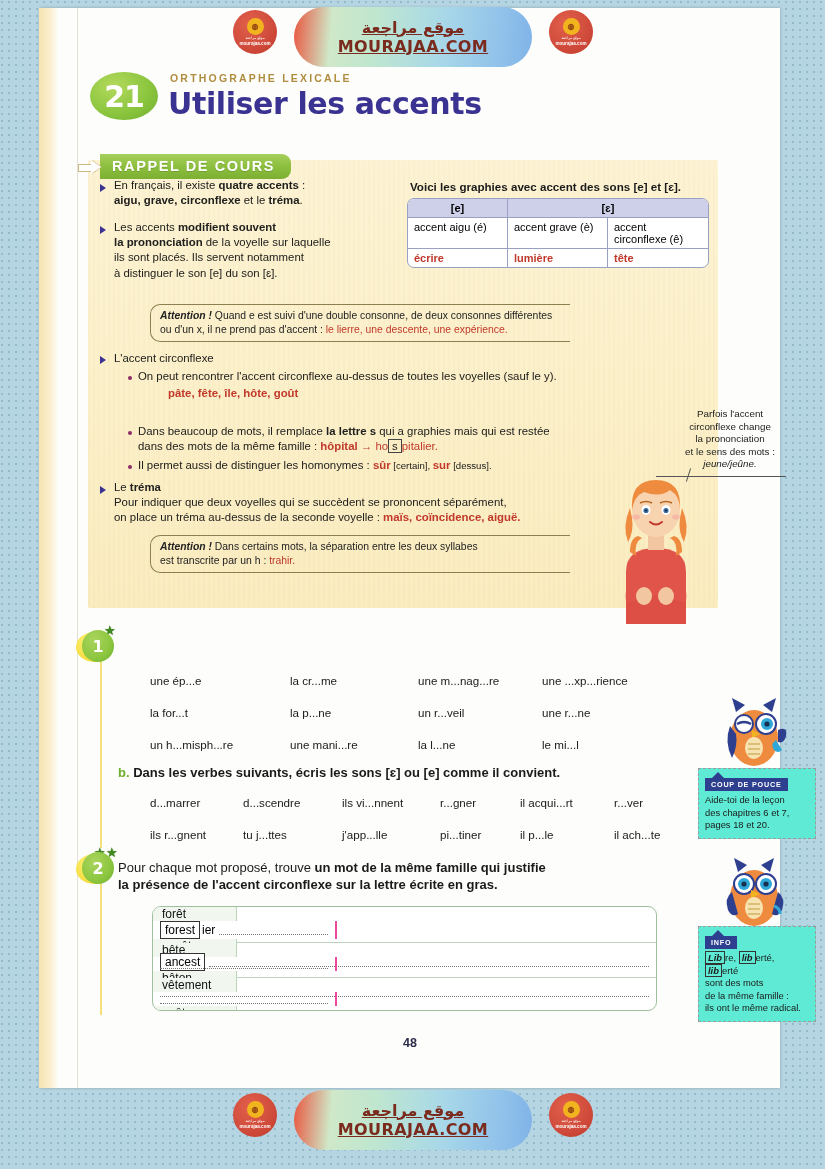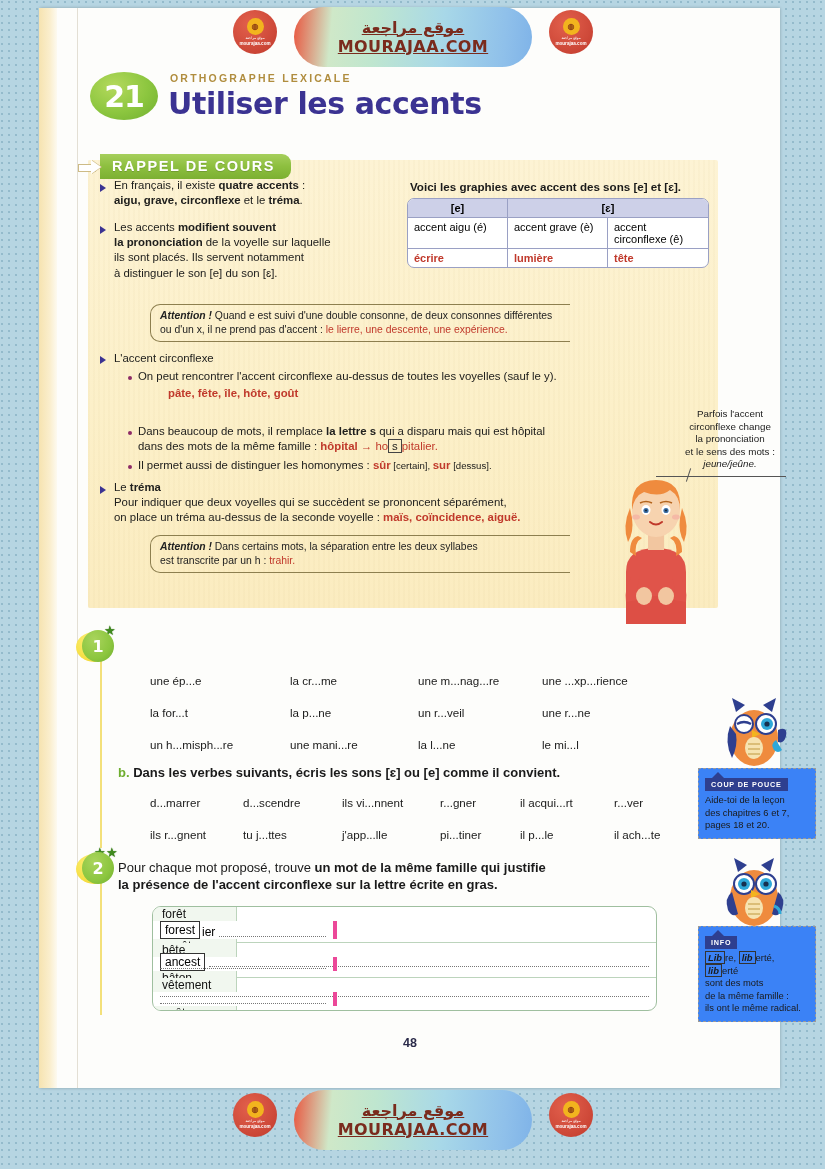--- a/index.html
+++ b/index.html
@@ -187,36 +187,36 @@
   .ex2-table {
     position:absolute; left:112px; top:898px; width:505px; height:105px;
     border:1px solid #9fbf9f; border-radius:9px; overflow:hidden;
     background:#fff;
   }
   .e2row { display:flex; height:35px;flex-direction:column; }
   .e2row + .e2row { border-top:1px solid #bcd4bc; }
   .e2w { width:84px; display:flex; align-items:center; padding-left:9px;
     font-size:12px; color:#111; background:#f1f7ef;
     border-right:1px solid #bcd4bc; }
-  .e2a { width:184px; display:flex; align-items:flex-end; padding:0 7px;
-    border-right:4px solid #ec4899; position:relative; }
+  .e2a { width:184px; display:flex; align-items:center; padding:0 7px;
+    border-right:2px solid #ec4899; position:relative; }
   .e2w2 { width:84px; display:flex; align-items:center; padding-left:9px;
     font-size:12px; color:#111; background:#f1f7ef;
     border-right:1px solid #bcd4bc; }
   .e2a2 { flex:1; display:flex; align-items:center; padding:0 7px; position:relative; }
   .ans-box { border:1px solid #333; padding:0 4px; font-size:12px; background:#fff;
     line-height:16px; }
   .ans-suffix { font-size:12px; margin-left:2px; }
   .dotline { flex:1; border-bottom:1.5px dotted #777; margin-left:4px;
     margin-bottom:2px; height:12px; }
 
   
   .tipbox {
     position:absolute; width:118px;
-    border:1px dashed #9a9a9a; background:#3b82f6;
+    border:1px dashed #9a9a9a; background:#5eead4;
     padding:4px 5px 6px 6px;
   }
   .tip-label {
     display:inline-block; background:#2e3f8f; color:#fff;
     font-size:7.2px; font-weight:bold; letter-spacing:.8px;
     padding:2px 6px; margin-bottom:3px; position:relative;
   }
   .tip-label::after{
     content:""; position:absolute; left:6px; top:-6px;
     border-left:7px solid transparent; border-right:7px solid transparent;
@@ -314,21 +314,21 @@
         <div class="dot-bullet" style="left:88px; top:368px;"></div>
         <div class="cb" style="left:98px; top:361px; width:510px;">
           <span>On peut rencontrer l'accent circonflexe au-dessus de toutes les voyelles (sauf le y).</span>
         </div>
         <div class="cb red" style="left:128px; top:378px; font-weight:bold;">
           <span>pâte, fête, île, hôte, goût</span>
         </div>
 
         <div class="dot-bullet" style="left:88px; top:423px;"></div>
         <div class="cb" style="left:98px; top:416px; width:500px;">
-          <span>Dans beaucoup de mots, il remplace </span><b class="k">la lettre s</b><span> qui a disparu mais qui est hôpital</span><br>
+          <span>Dans beaucoup de mots, il remplace </span><b class="k">la lettre s</b><span> qui a graphies mais qui est restée</span><br>
           <span>dans des mots de la même famille : </span><span class="red" style="font-weight:bold">hôpital</span><span class="red"> → </span><span class="red">ho</span><span class="boxed-s">s</span><span class="red">pitalier.</span>
         </div>
 
         <div class="dot-bullet" style="left:88px; top:457px;"></div>
         <div class="cb" style="left:98px; top:450px; width:500px;">
           <span>Il permet aussi de distinguer les homonymes : </span><span class="red" style="font-weight:bold">sûr</span><span style="font-size:9.6px"> [certain], </span><span class="red" style="font-weight:bold">sur</span><span style="font-size:9.6px"> [dessus].</span>
         </div>
 
         <div class="bullet-tri" style="left:60px; top:478px;"></div>
         <div class="cb" style="left:74px; top:472px; width:510px;">

